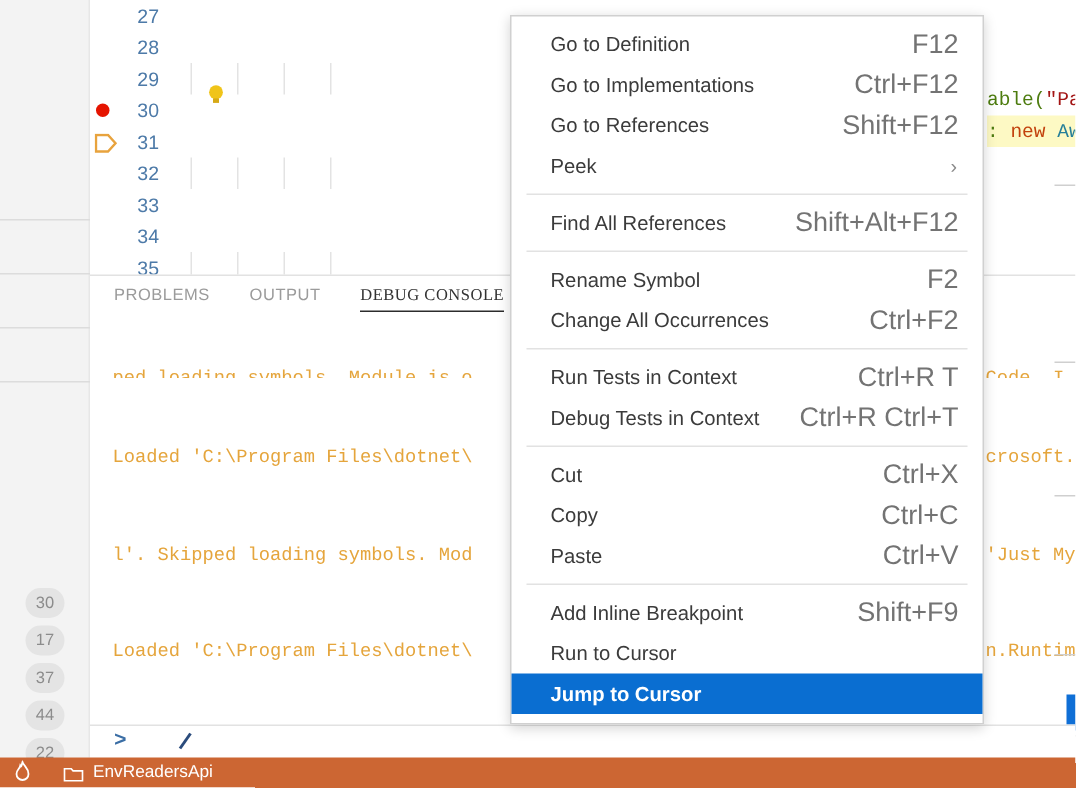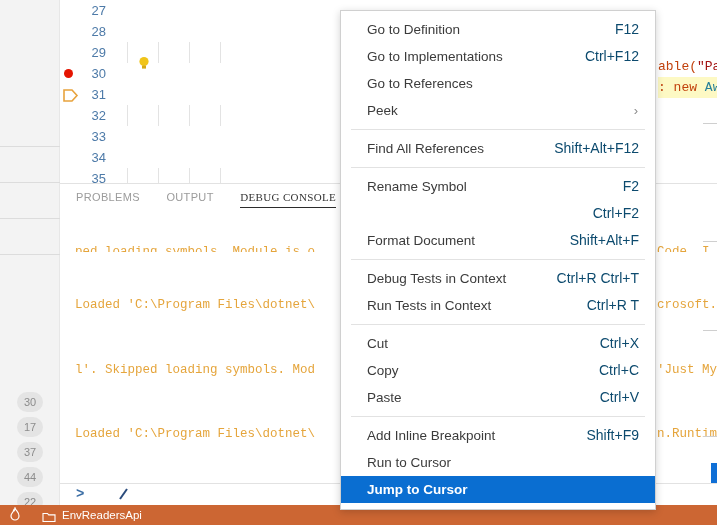--- a/index.html
+++ b/index.html
@@ -56,21 +56,21 @@
     font-size:13px;line-height:21px;
     white-space:pre;
   }
   .code-row{height:21px;position:relative;padding-left:8px;box-sizing:border-box;}
   .guide{
     position:absolute;top:0;width:1px;height:21px;background:#e3e3e3;
   }
   .ctext{position:relative;display:inline-block;}
   .k-kw{color:#c2410c;}
   .k-str{color:#a31515;}
-  .k-pln{color:#c2410c;}
+  .k-pln{color:#4d7c0f;}
   .k-typ{color:#267f99;}
 
   .bulb{
     position:absolute;left:78px;top:56px;width:12px;height:14px;
   }
 
   .ed-bottom-line{
     position:absolute;left:60px;top:183px;right:0;height:1px;background:#e2e2e2;
   }
 
@@ -138,21 +138,21 @@
   }
   .mi{
     position:relative;height:27px;line-height:27px;
     padding:0 16px 0 26px;box-sizing:border-box;
     font-size:13.5px;color:#3b3b3b;white-space:nowrap;
     cursor:default;
   }
   .mi .lbl{display:inline-block;}
   .mi .kb{
     position:absolute;right:16px;top:0;line-height:27px;
-    font-size:14px;color:#0c4a6e;
+    font-size:18px;color:#737373;
   }
   .mi.sel{background:#0a6ed1;color:#fff;}
   .mi.sel .lbl{color:#fff;font-weight:bold;}
   .mi .submenu-arrow{
     position:absolute;right:17px;top:0;line-height:27px;font-size:13px;color:#8a8a8a;
   }
   .msep{height:1px;background:#e2e2e2;margin:5px 10px 5px 10px;}
 </style>
 </head>
 <body>
@@ -333,56 +333,54 @@
     <div class="mi">
       <span class="lbl">Go to Definition</span>
       <span class="kb">F12</span>
     </div>
     <div class="mi">
       <span class="lbl">Go to Implementations</span>
       <span class="kb">Ctrl+F12</span>
     </div>
     <div class="mi">
       <span class="lbl">Go to References</span>
+      <span class="kb">Shift+F12</span>
     </div>
     <div class="mi">
       <span class="lbl">Peek</span>
       <span class="submenu-arrow">›</span>
     </div>
 
     <div class="msep"></div>
 
     <div class="mi">
       <span class="lbl">Find All References</span>
       <span class="kb">Shift+Alt+F12</span>
     </div>
 
     <div class="msep"></div>
 
     <div class="mi">
       <span class="lbl">Rename Symbol</span>
       <span class="kb">F2</span>
     </div>
     <div class="mi">
+      <span class="lbl">Change All Occurrences</span>
       <span class="kb">Ctrl+F2</span>
     </div>
-    <div class="mi">
-      <span class="lbl">Format Document</span>
-      <span class="kb">Shift+Alt+F</span>
-    </div>
 
     <div class="msep"></div>
 
+    <div class="mi">
+      <span class="lbl">Run Tests in Context</span>
+      <span class="kb">Ctrl+R T</span>
+    </div>
     <div class="mi">
       <span class="lbl">Debug Tests in Context</span>
       <span class="kb">Ctrl+R Ctrl+T</span>
-    </div>
-    <div class="mi">
-      <span class="lbl">Run Tests in Context</span>
-      <span class="kb">Ctrl+R T</span>
     </div>
 
     <div class="msep"></div>
 
     <div class="mi">
       <span class="lbl">Cut</span>
       <span class="kb">Ctrl+X</span>
     </div>
     <div class="mi">
       <span class="lbl">Copy</span>

